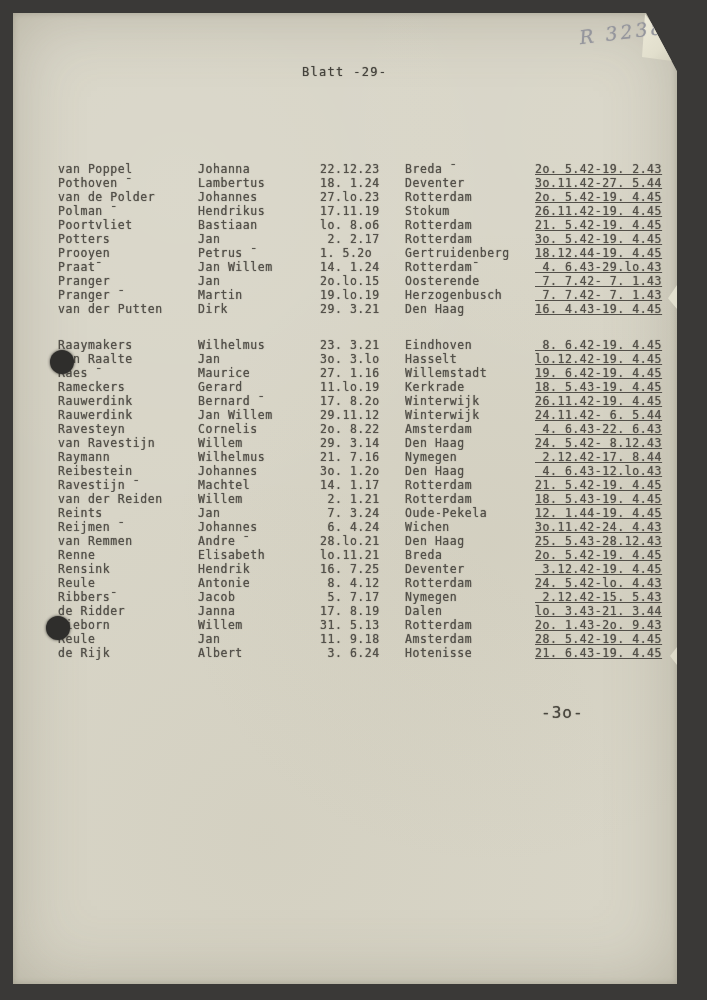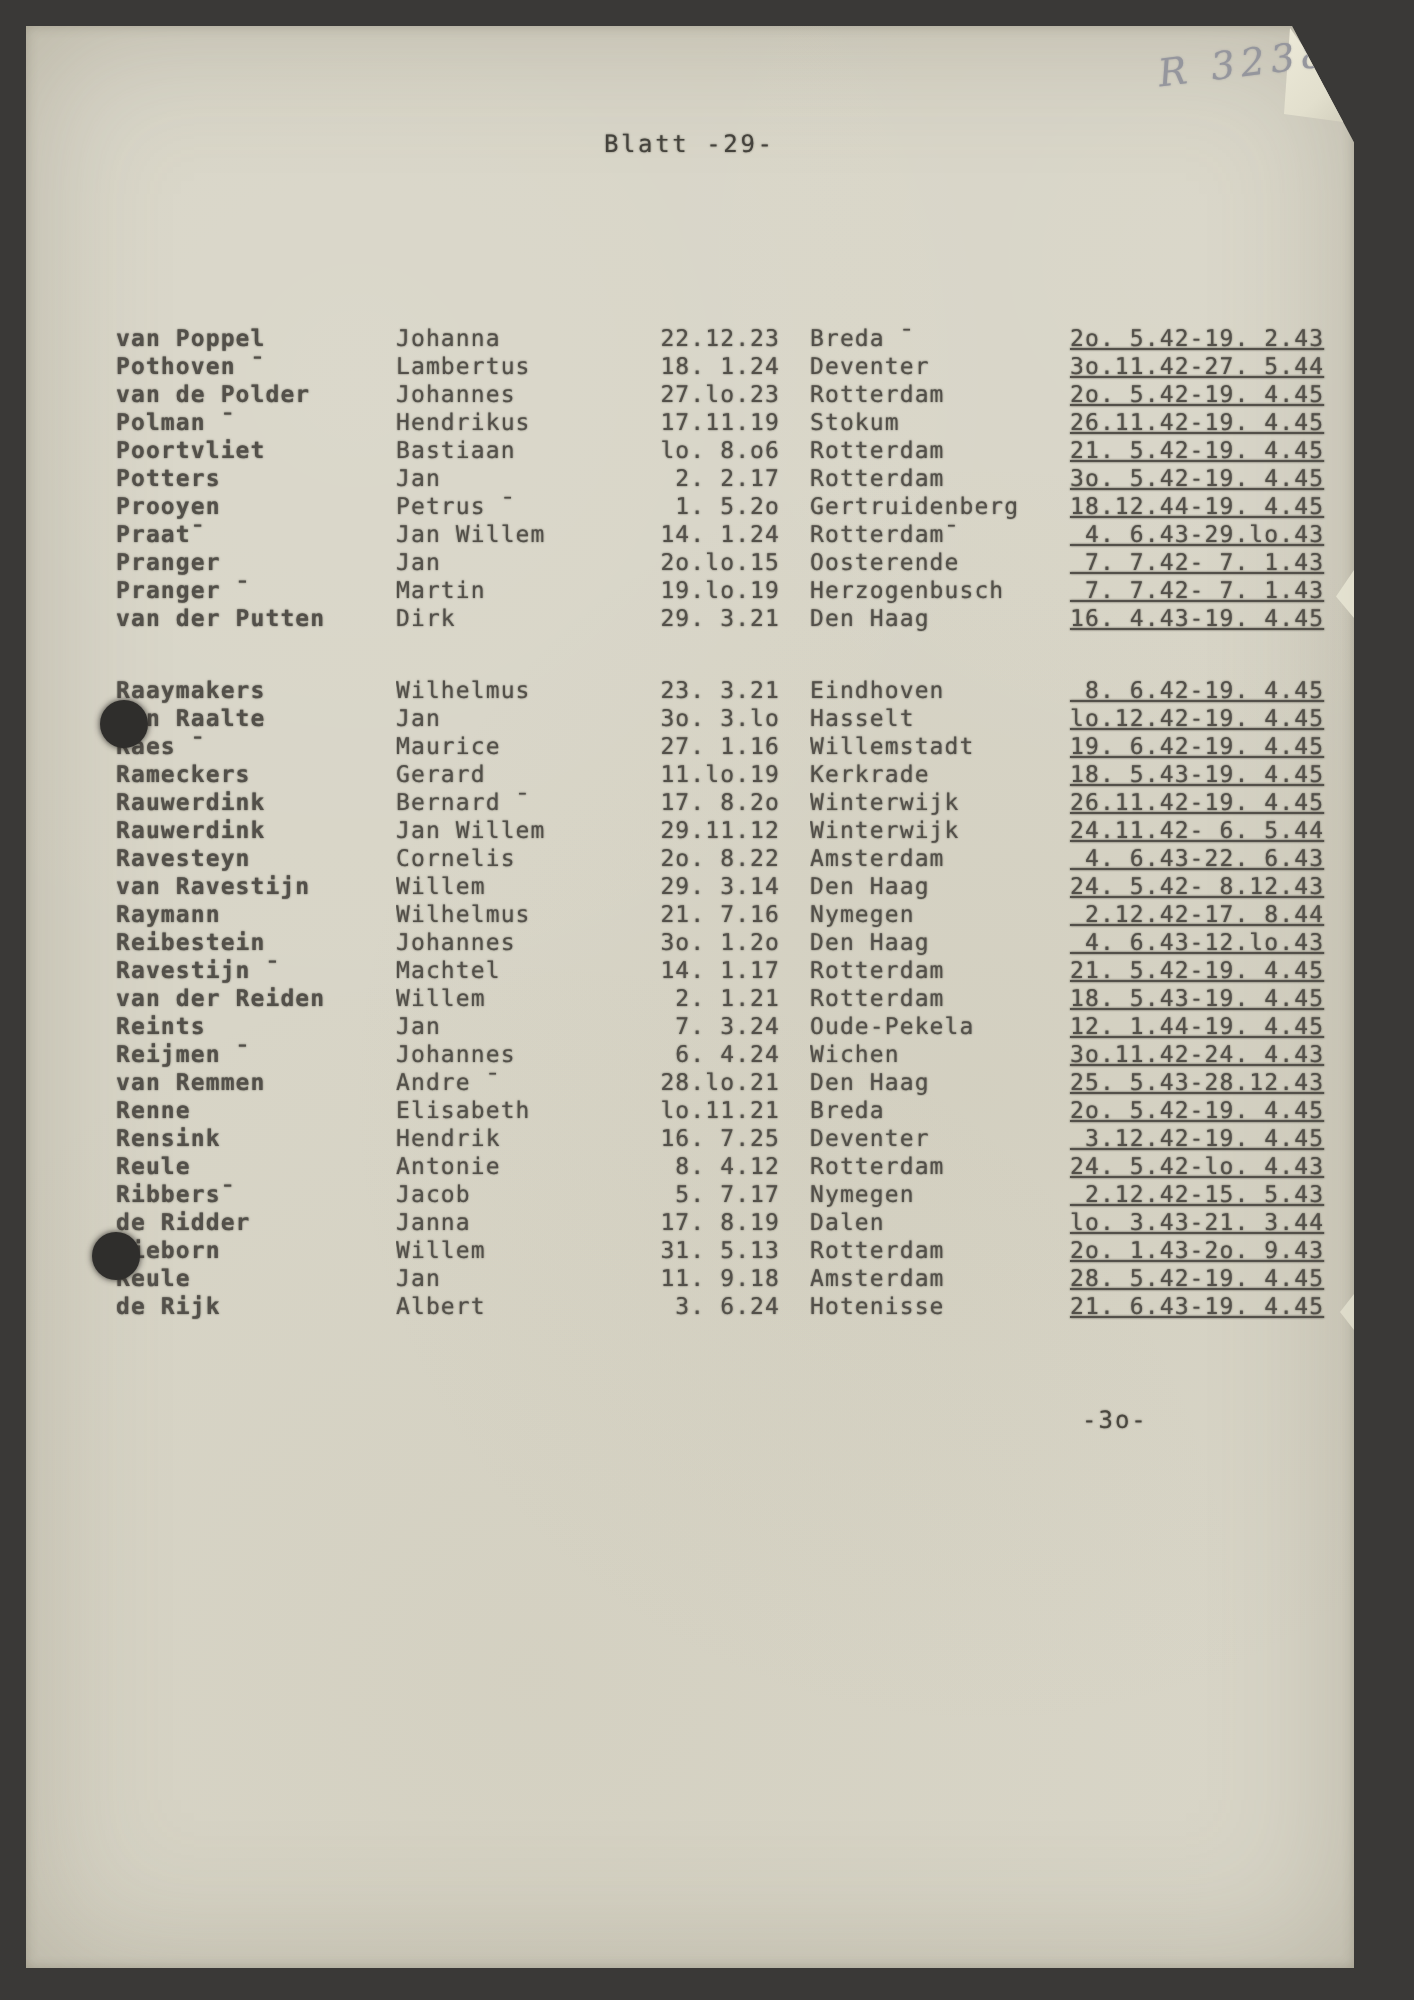--- a/index.html
+++ b/index.html
@@ -35,29 +35,29 @@
     position:absolute;left:289px;top:52px;
     font-size:12px;letter-spacing:1.3px;color:#45433d;
     text-shadow:0 0 1px rgba(70,67,58,0.8);
   }
   .tbl{
     position:absolute;left:45px;top:149px;
     font-size:11.5px;line-height:14px;letter-spacing:0.55px;
     color:#53504a;text-shadow:0 0 1px rgba(78,75,65,0.85);
   }
   .row{display:flex;white-space:pre;height:14px;}
-  .c1{width:140px;overflow:hidden;font-weight:bold;}
+  .c1{width:140px;overflow:hidden;}
   .c2{width:122px;overflow:hidden;}
-  .c3{width:70px;text-align:right;}
+  .c3{width:70px;}
   .c4{width:130px;margin-left:15px;overflow:hidden;}
   .c5{width:125px;text-align:right;text-decoration:underline;}
   .block2{margin-top:22px;}
   .footer{
     position:absolute;left:528px;top:690px;
-    font-size:12px;letter-spacing:1px;color:#4a473f;
+    font-size:16px;letter-spacing:1px;color:#4a473f;
     text-shadow:0 0 1px rgba(70,67,58,0.8);
   }
   .hole{position:absolute;width:24px;height:24px;border-radius:50%;
     background:#2f2e2c;box-shadow:0 0 3px rgba(35,33,30,0.9);}
   .h1{left:37px;top:337px;}
   .h2{left:33px;top:603px;}
   .tear{position:absolute;right:0;top:272px;width:9px;height:24px;
     background:#e8e5d4;clip-path:polygon(100% 0,0 55%,100% 100%);opacity:.85;}
   .tear2{position:absolute;right:0;top:634px;width:7px;height:18px;
     background:#e4e1d0;clip-path:polygon(100% 0,0 50%,100% 100%);opacity:.8;}

